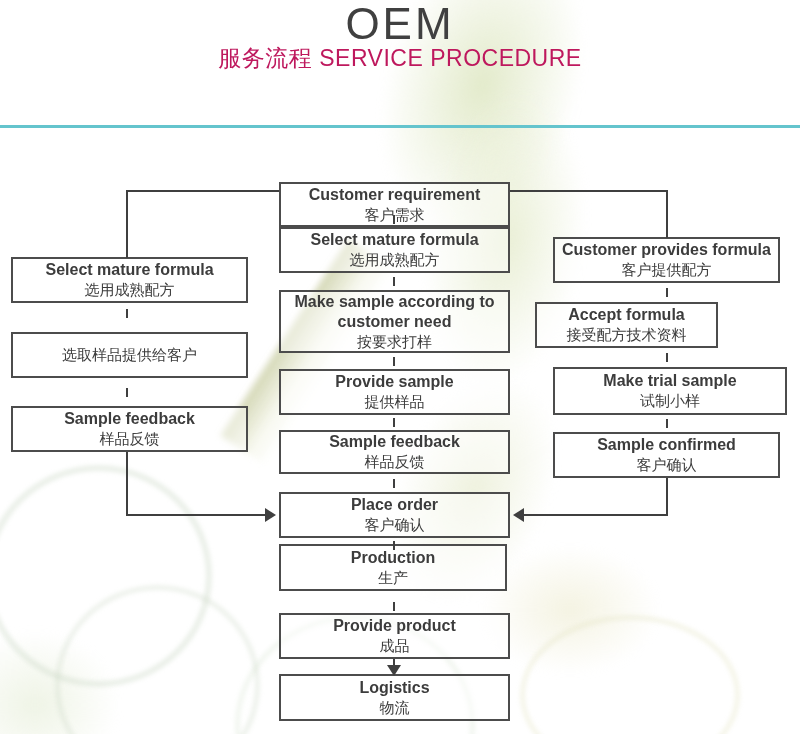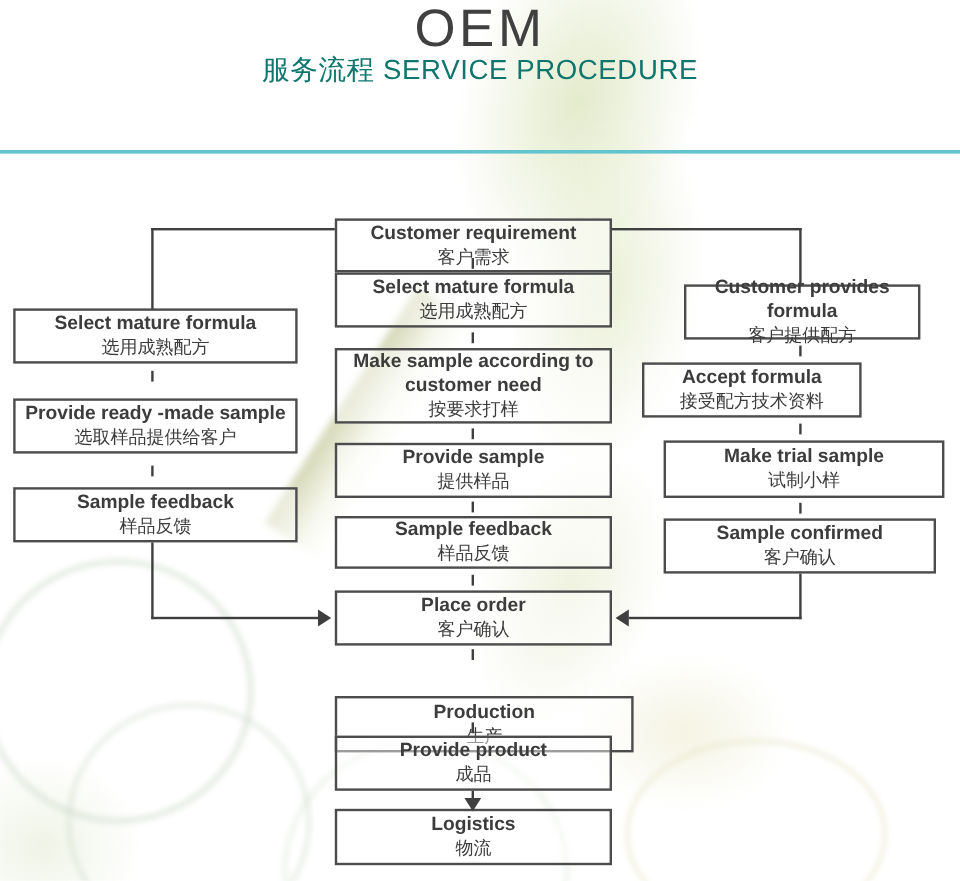--- a/index.html
+++ b/index.html
@@ -13,21 +13,21 @@
   .blob{border-radius:50%;filter:blur(5px);}
   .ring{border-radius:50%;filter:blur(2px);background:transparent;}
   .band{filter:blur(3px);}
   
   .title{
     position:absolute;left:0;top:1px;width:800px;text-align:center;
     font-size:44px;font-weight:200;color:#404040;letter-spacing:3px;line-height:46px;
   }
   .subtitle{
     position:absolute;left:0;top:44px;width:800px;text-align:center;
-    font-size:23px;font-weight:500;color:#0f766e;letter-spacing:0.5px;line-height:28px;
+    font-size:23px;font-weight:500;color:#be185d;letter-spacing:0.5px;line-height:28px;
   }
   .divider{position:absolute;left:0;top:125px;width:800px;height:3px;background:#64c4cd;}
   
   .box{
     position:absolute;box-sizing:border-box;border:2px solid #4c4c4c;
     background:rgba(255,255,255,0.45);
     display:flex;flex-direction:column;justify-content:center;align-items:center;
     text-align:center;color:#3c3c3c;
   }
   .box .en{font-size:16px;font-weight:600;line-height:20px;}
@@ -75,47 +75,46 @@
   <div class="zh">提供样品</div>
 </div>
 <div class="box" style="left:279px;top:430px;width:231px;height:44px">
   <div class="en">Sample feedback</div>
   <div class="zh">样品反馈</div>
 </div>
 <div class="box" style="left:279px;top:492px;width:231px;height:46px">
   <div class="en">Place order</div>
   <div class="zh">客户确认</div>
 </div>
-<div class="box" style="left:279px;top:580px;width:249px;height:47px">
+<div class="box" style="left:279px;top:544px;width:228px;height:47px">
   <div class="en">Production</div>
   <div class="zh">生产</div>
 </div>
 <div class="box" style="left:279px;top:613px;width:231px;height:46px">
   <div class="en">Provide product</div>
   <div class="zh">成品</div>
 </div>
 <div class="box" style="left:279px;top:674px;width:231px;height:47px">
   <div class="en">Logistics</div>
   <div class="zh">物流</div>
 </div>
 
 <div class="box" style="left:11px;top:257px;width:237px;height:46px">
   <div class="en">Select mature formula</div>
   <div class="zh">选用成熟配方</div>
 </div>
 <div class="box" style="left:11px;top:332px;width:237px;height:46px">
-  <div class="en">Provide ready -made sample</div>
   <div class="zh">选取样品提供给客户</div>
 </div>
 <div class="box" style="left:11px;top:406px;width:237px;height:46px">
   <div class="en">Sample feedback</div>
   <div class="zh">样品反馈</div>
 </div>
 
-<div class="box" style="left:570px;top:237px;width:197px;height:46px">
+<div class="box" style="left:553px;top:237px;width:227px;height:46px">
   <div class="en">Customer provides formula</div>
   <div class="zh">客户提供配方</div>
 </div>
 <div class="box" style="left:535px;top:302px;width:183px;height:46px">
   <div class="en">Accept formula</div>
   <div class="zh">接受配方技术资料</div>
 </div>
 <div class="box" style="left:553px;top:367px;width:234px;height:48px">
   <div class="en">Make trial sample</div>
   <div class="zh">试制小样</div>

